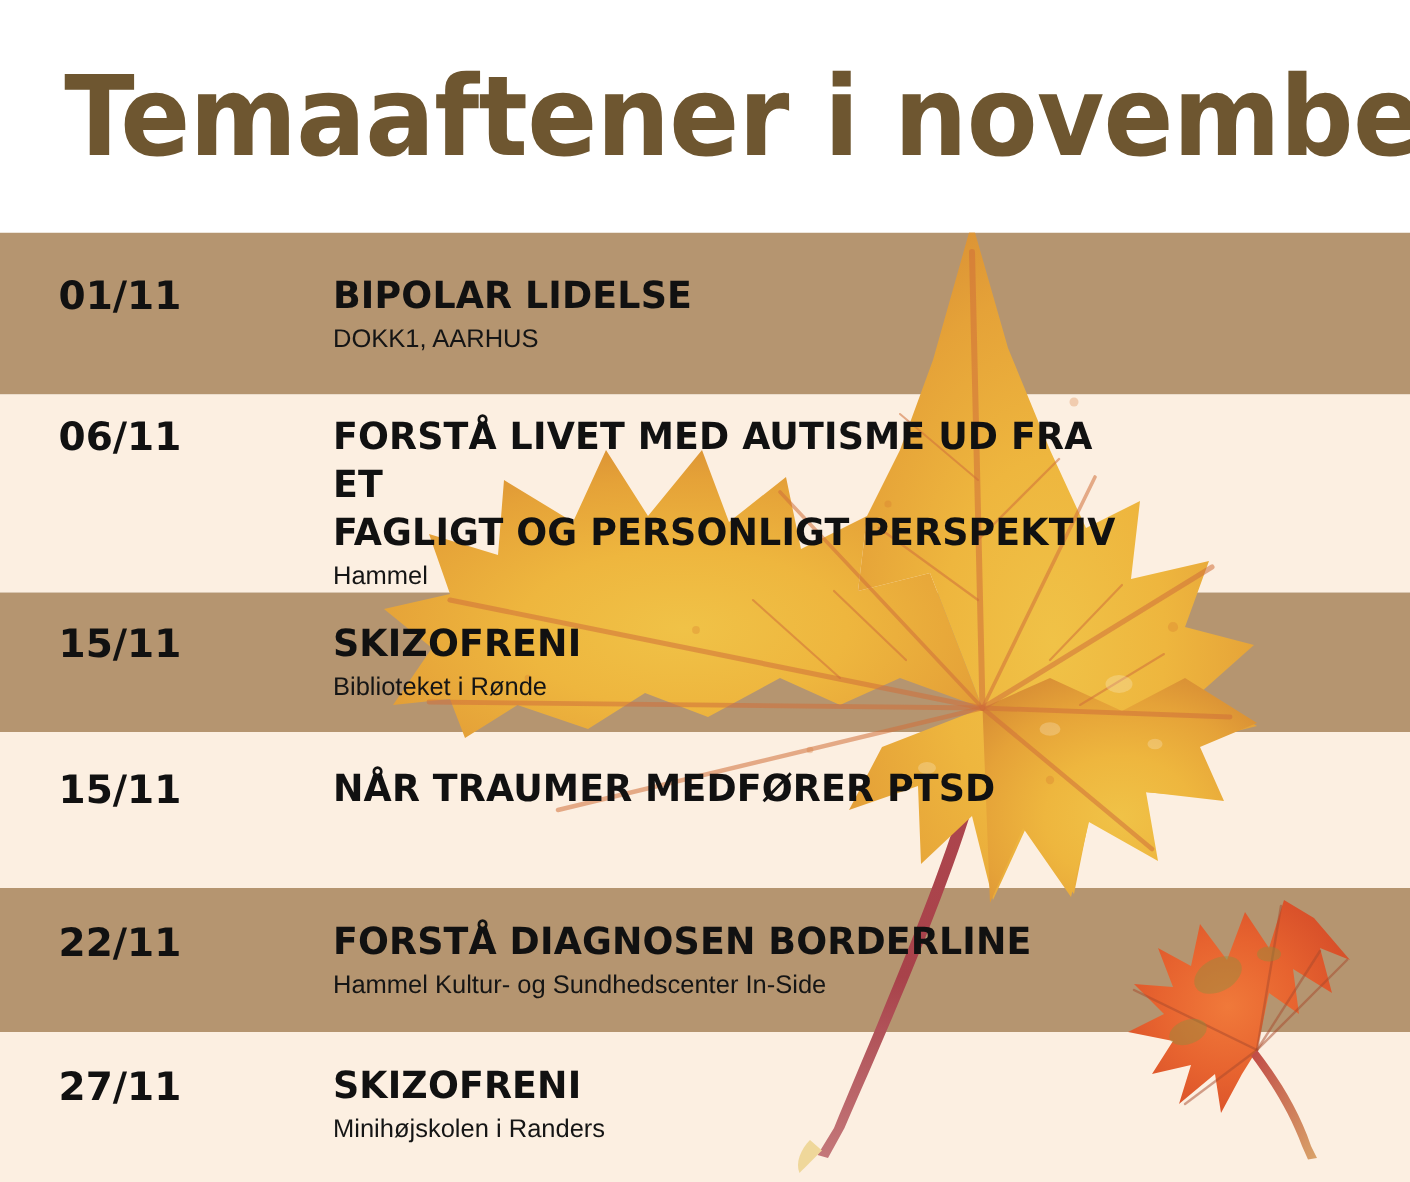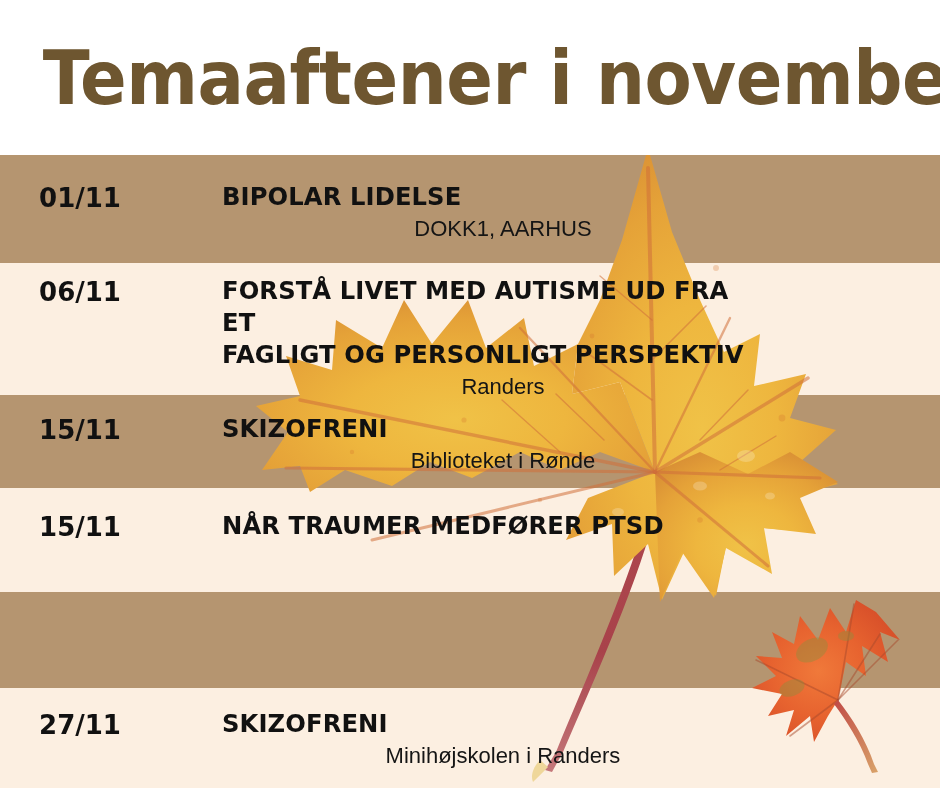--- a/index.html
+++ b/index.html
@@ -103,25 +103,24 @@
     line-height: 1.28;
     letter-spacing: 0.1px;
     transform: scaleX(0.97);
     transform-origin: left top;
     white-space: pre-line;
   }
   .row-venue {
     color: #151515;
     font-family: "Liberation Sans", sans-serif;
     font-weight: 400;
-    font-size: 22px;
+    font-size: 17px;
     line-height: 1.3;
     margin-top: 2px;
     letter-spacing: 0px;
-    text-align: center;
   }
 
   
   .row.two .row-body { padding-left: 62px; }
 </style>
 </head>
 <body>
 
 <div id="poster">
 
@@ -260,34 +259,41 @@
         <div class="row-body">
           <div class="row-title">BIPOLAR LIDELSE</div>
           <div class="row-venue">DOKK1, AARHUS</div>
         </div>
       </div>
       <div class="row two" style="top: 275px;">
         <div class="row-date">06/11</div>
         <div class="row-body">
           <div class="row-title">FORSTÅ LIVET MED AUTISME UD FRA ET
 FAGLIGT OG PERSONLIGT PERSPEKTIV</div>
-          <div class="row-venue">Randers</div>
+          <div class="row-venue">Hammel</div>
         </div>
       </div>
       <div class="row" style="top: 413px;">
         <div class="row-date">15/11</div>
         <div class="row-body">
           <div class="row-title">SKIZOFRENI</div>
           <div class="row-venue">Biblioteket i Rønde</div>
         </div>
       </div>
       <div class="row" style="top: 510px;">
         <div class="row-date">15/11</div>
         <div class="row-body">
           <div class="row-title">NÅR TRAUMER MEDFØRER PTSD</div>
+        </div>
+      </div>
+      <div class="row" style="top: 612px;">
+        <div class="row-date">22/11</div>
+        <div class="row-body">
+          <div class="row-title">FORSTÅ DIAGNOSEN BORDERLINE</div>
+          <div class="row-venue">Hammel Kultur- og Sundhedscenter In-Side</div>
         </div>
       </div>
       <div class="row" style="top: 708px;">
         <div class="row-date">27/11</div>
         <div class="row-body">
           <div class="row-title">SKIZOFRENI</div>
           <div class="row-venue">Minihøjskolen i Randers</div>
         </div>
       </div>
     </div>

